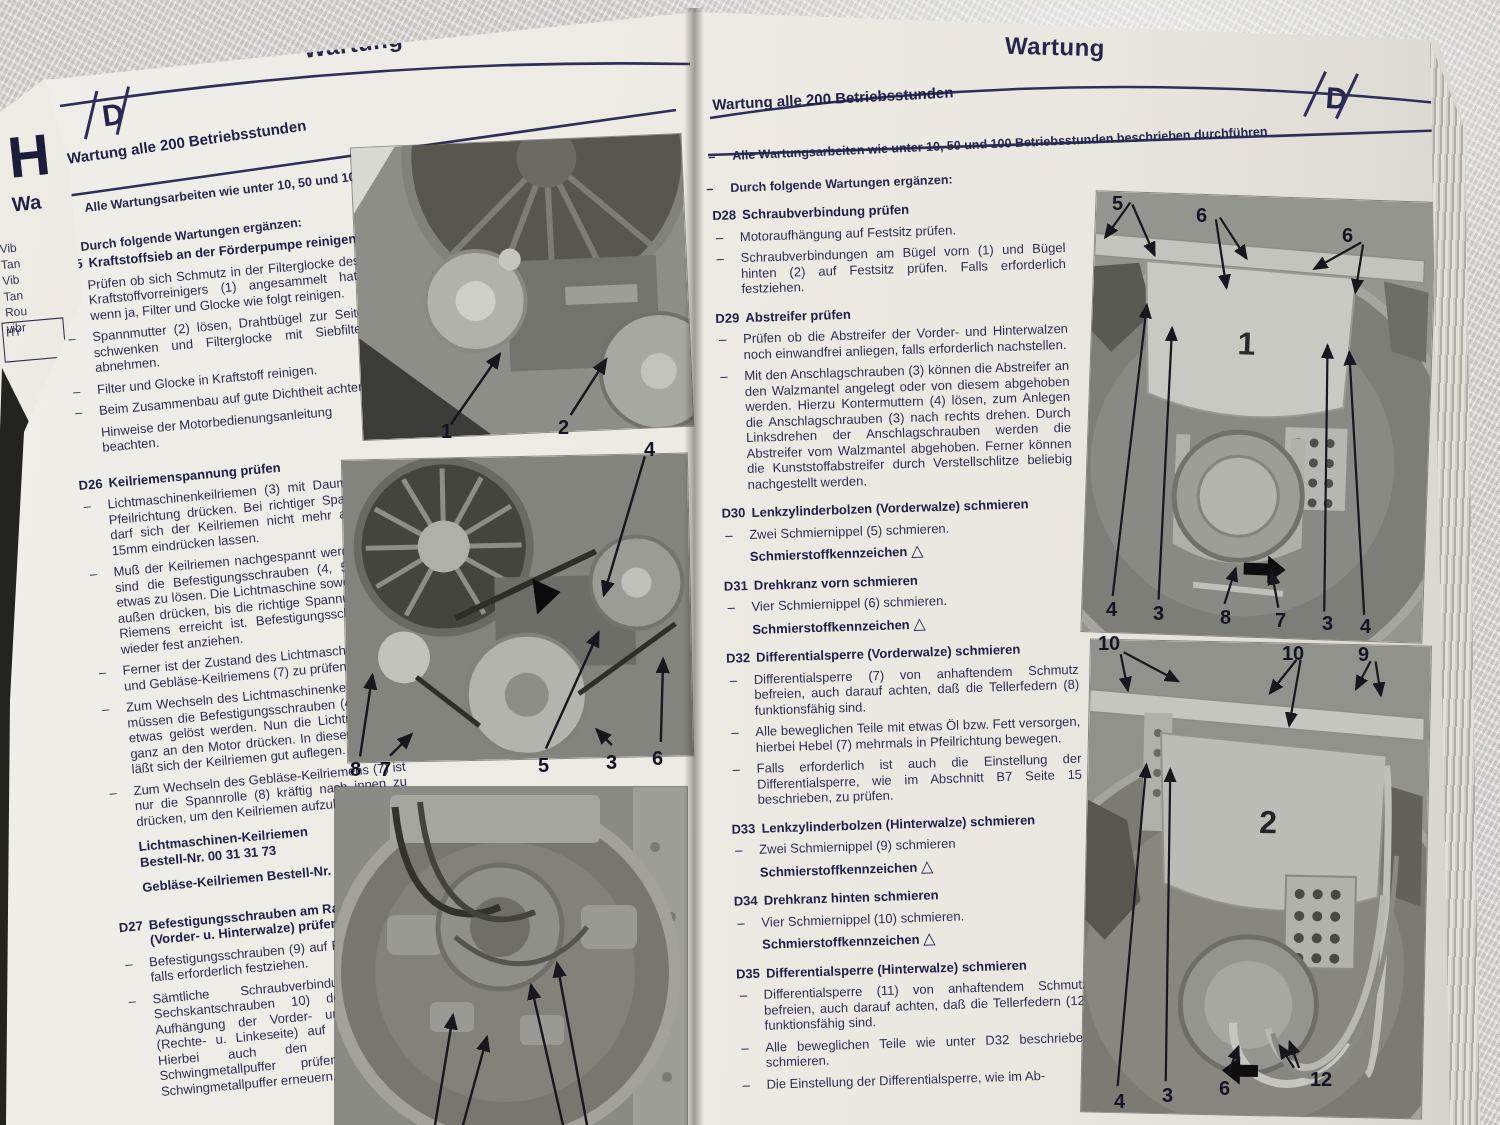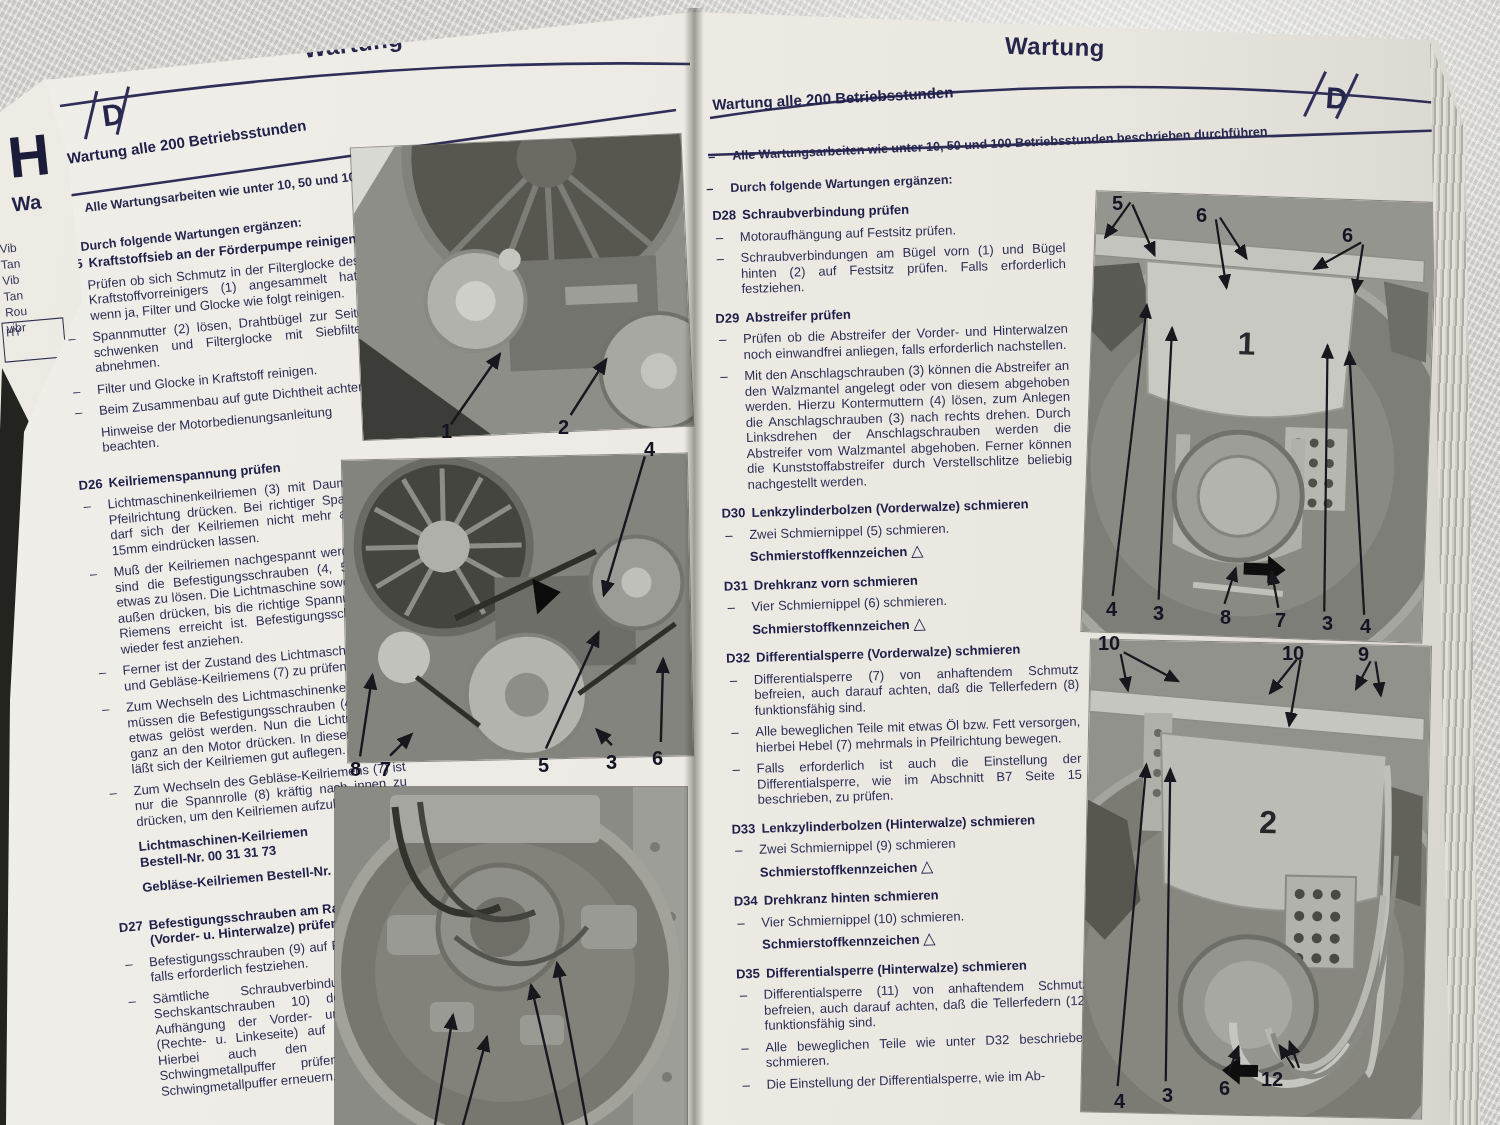--- a/index.html
+++ b/index.html
@@ -435,17 +435,17 @@
     <line x1="146" y1="432" x2="156" y2="404" stroke="#17171d" stroke-width="2.2" marker-end="url(#ah5)"></line>
     <line x1="212" y1="424" x2="197" y2="402" stroke="#17171d" stroke-width="2.2" marker-end="url(#ah5)"></line>
     <line x1="217" y1="424" x2="207" y2="398" stroke="#17171d" stroke-width="2.2" marker-end="url(#ah5)"></line>
   </svg>
   <span class="callout" style="left:1098px;top:632px;">10</span>
   <span class="callout" style="left:1282px;top:642px;">10</span>
   <span class="callout" style="left:1358px;top:643px;">9</span>
   <span class="callout" style="left:1114px;top:1090px;">4</span>
   <span class="callout" style="left:1162px;top:1084px;">3</span>
   <span class="callout" style="left:1219px;top:1077px;">6</span>
-  <span class="callout" style="left:1261px;top:1068px;">12</span>
+  <span class="callout" style="left:1310px;top:1068px;">12</span>
 </div>
 
 <div class="layer page-edges"></div>
 <div class="spine"></div>
 
 </body></html>

